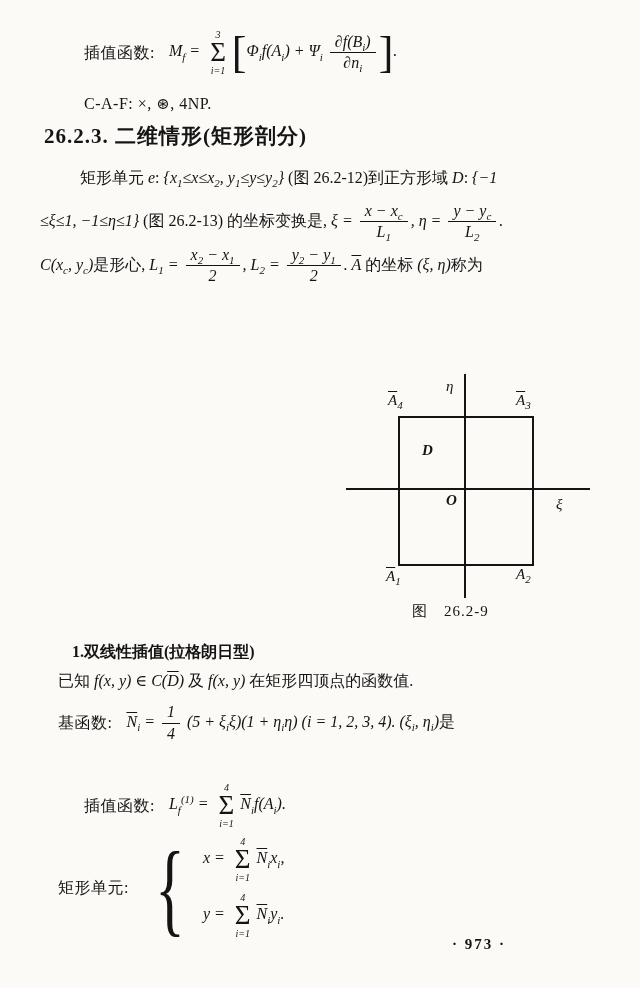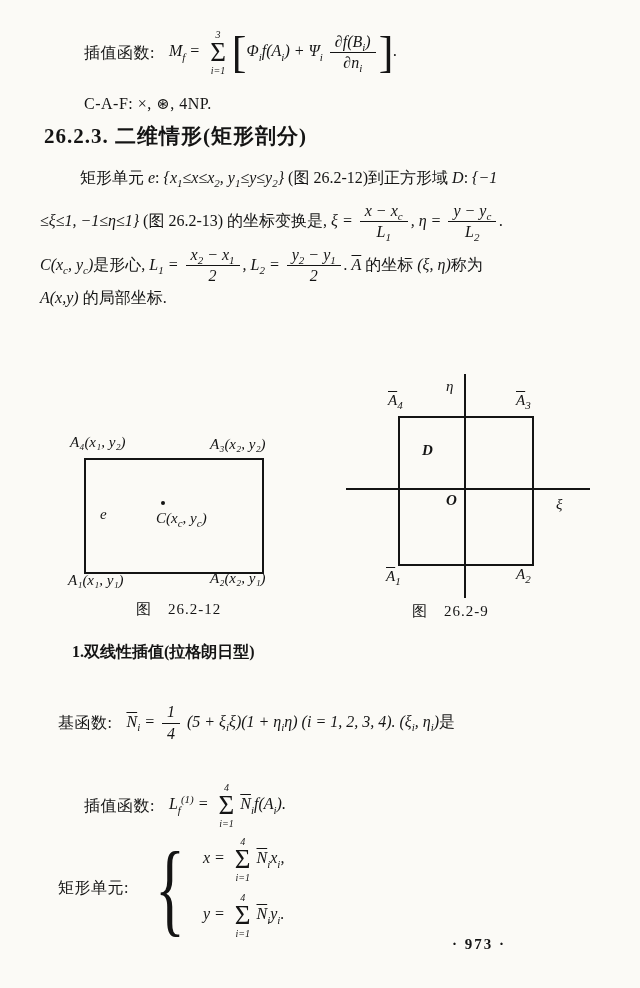--- a/index.html
+++ b/index.html
@@ -70,51 +70,40 @@
         <span class="mnum"><span class="mi">y − y</span><sub class="msub">c</sub></span>
         <span class="mden"><span class="mi">L</span><sub class="msub">2</sub></span>
       </span><span class="mi">.</span></div>
   <div class="abs para-line" style="left:40px;top:246px;"><span class="mi">C(x</span><sub class="msub">c</sub><span class="mi">, y</span><sub class="msub">c</sub><span class="mi">)</span><span class="mc">是形心, </span><span class="mi">L</span><sub class="msub">1</sub><span class="mi"> = </span><span class="mfrac">
         <span class="mnum"><span class="mi">x</span><sub class="msub">2</sub><span class="mi"> − x</span><sub class="msub">1</sub></span>
         <span class="mden"><span class="mi">2</span></span>
       </span><span class="mi">, L</span><sub class="msub">2</sub><span class="mi"> = </span><span class="mfrac">
         <span class="mnum"><span class="mi">y</span><sub class="msub">2</sub><span class="mi"> − y</span><sub class="msub">1</sub></span>
         <span class="mden"><span class="mi">2</span></span>
       </span><span class="mi">. </span><span class="mi mbar">A</span><span class="mc"> 的坐标 </span><span class="mi">(ξ, η)</span><span class="mc">称为</span></div>
-  <div class="abs para-line" style="left:40px;top:288px;"><span class="mi">A(x,y)</span><span class="mc"> 的局部坐标.</span></div>
 
-  <div class="abs" style="left:60px;top:430px;width:250px;height:200px;">
-    <span class="fig-label" style="left:10px;top:4px;">A₄(x₁, y₂)</span>
-    <span class="fig-label" style="left:150px;top:6px;">A₃(x₂, y₂)</span>
-    <div class="rect-shape" style="left:24px;top:28px;width:176px;height:112px;"></div>
-    <span class="fig-label" style="left:40px;top:76px;">e</span>
-    <div class="centroid-dot" style="left:101px;top:71px;"></div>
-    <span class="fig-label" style="left:96px;top:80px;"><span class="mi">C(x</span><sub class="msub">c</sub><span class="mi">, y</span><sub class="msub">c</sub><span class="mi">)</span></span>
-    <span class="fig-label" style="left:8px;top:142px;">A₁(x₁, y₁)</span>
-    <span class="fig-label" style="left:150px;top:140px;">A₂(x₂, y₁)</span>
-    <span class="fig-caption" style="left:76px;top:170px;">图　26.2-12</span>
-  </div>
 
   <div class="abs" style="left:340px;top:372px;width:260px;height:262px;">
     <div class="axis" style="left:124px;top:2px;width:2px;height:224px;"></div>
     <div class="axis" style="left:6px;top:116px;width:244px;height:2px;"></div>
     <div class="rect-shape" style="left:58px;top:44px;width:132px;height:146px;"></div>
     <span class="fig-label" style="left:106px;top:6px;">η</span>
     <span class="fig-label" style="left:48px;top:20px;"><span class="mi mbar">A</span><sub class="msub">4</sub></span>
     <span class="fig-label" style="left:176px;top:20px;"><span class="mi mbar">A</span><sub class="msub">3</sub></span>
     <span class="fig-label" style="left:82px;top:70px;font-weight:bold;">D</span>
     <span class="fig-label" style="left:106px;top:120px;font-weight:bold;">O</span>
     <span class="fig-label" style="left:216px;top:124px;">ξ</span>
     <span class="fig-label" style="left:46px;top:196px;"><span class="mi mbar">A</span><sub class="msub">1</sub></span>
     <span class="fig-label" style="left:176px;top:194px;"><span class="mi mbar">A</span><sub class="msub">2</sub></span>
     <span class="fig-caption" style="left:72px;top:230px;">图　26.2-9</span>
   </div>
 
   <div class="abs subheading" style="left:72px;top:642px;">1.双线性插值(拉格朗日型)</div>
 
+  <div class="abs para-line" style="left:58px;top:671px;"><span class="mc">已知 </span><span class="mi">f(x, y) ∈ C(</span><span class="mi mbar">D</span><span class="mi">)</span><span class="mc"> 及 </span><span class="mi">f(x, y)</span><span class="mc"> 在矩形四顶点的函数值.</span></div>
 
   <div class="abs flexline" style="left:58px;top:700px;height:46px;">
     <span class="cjk label text-line">基函数:</span>
     <span class="math"><span class="mi mbar">N</span><sub class="msub">i</sub><span class="mi"> = </span><span class="mfrac">
           <span class="mnum"><span class="mi">1</span></span>
           <span class="mden"><span class="mi">4</span></span>
         </span><span class="mi"> (5 + ξ</span><sub class="msub">i</sub><span class="mi">ξ)(1 + η</span><sub class="msub">i</sub><span class="mi">η) (i = 1, 2, 3, 4). (ξ</span><sub class="msub">i</sub><span class="mi">, η</span><sub class="msub">i</sub><span class="mi">)</span><span class="mc">是</span></span>
   </div>
 
 

